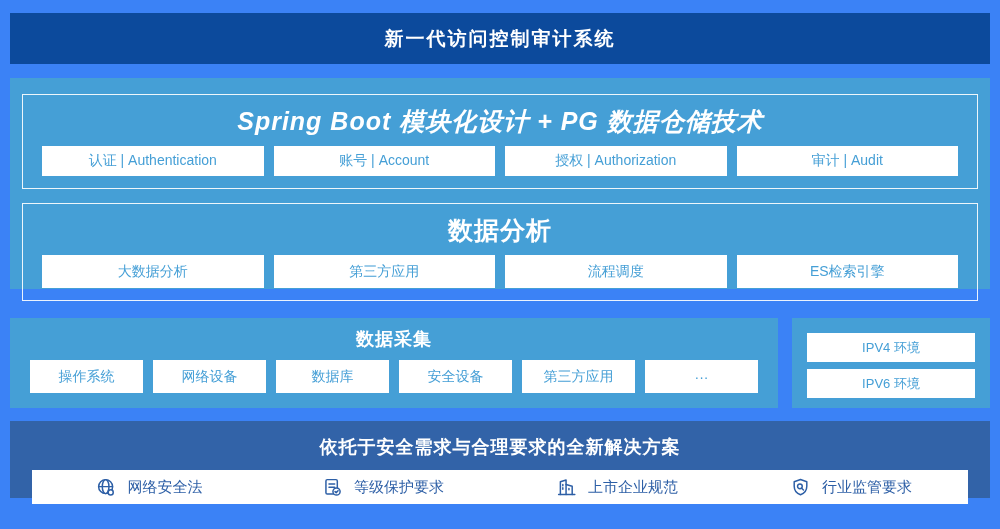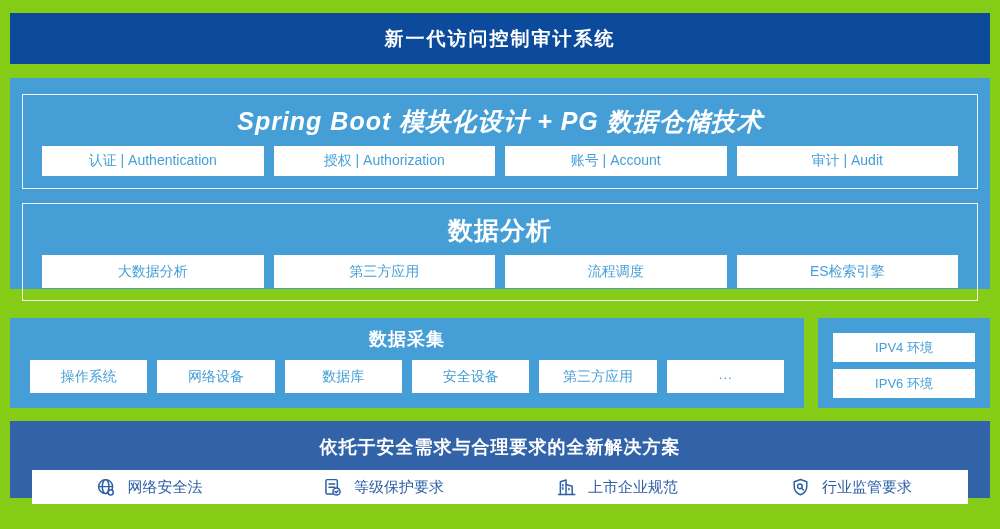--- a/index.html
+++ b/index.html
@@ -1,17 +1,17 @@
 <!DOCTYPE html>
 <html><head>
 <meta charset="utf-8">
 <style>
   html,body{margin:0;padding:0;background:#fff;}
   body{font-family:"Liberation Sans","DejaVu Sans",sans-serif;}
-  .page{position:relative;width:1000px;height:529px;background:#84cc16;box-sizing:border-box;padding:13px 10px 0;}
+  .page{position:relative;width:1000px;height:529px;background:#3b82f6;box-sizing:border-box;padding:13px 10px 0;}
 
   
   .banner{height:51px;background:#0c4a9c;display:flex;align-items:center;justify-content:center;margin-bottom:14px;}
   .banner span{color:#ffffff;font-size:19px;font-weight:bold;letter-spacing:2px;}
 
   
   .tier{background:#459fd6;box-sizing:border-box;}
   .tier-platform{height:211px;margin-bottom:29px;padding:16px 12px 13px;display:flex;flex-direction:column;gap:14px;}
   .subpanel{border:1.5px solid rgba(255,255,255,.9);box-sizing:border-box;flex:1;display:flex;flex-direction:column;justify-content:space-between;padding:8px 9px 12px;}
   .subpanel-title{color:#ffffff;font-size:25px;font-weight:bold;text-align:center;letter-spacing:1px;padding:2px 0 8px;}
@@ -19,21 +19,21 @@
 
   .box-row{display:flex;gap:10px;padding:0 10px;}
   .wbox{flex:1;background:#ffffff;height:30px;display:flex;align-items:center;justify-content:center;
         color:#459fd6;font-size:14px;white-space:nowrap;}
   .box-row.tall .wbox{height:33px;}
 
   
   .tier-row{display:flex;gap:14px;height:90px;margin-bottom:13px;}
   .collection{flex:1;display:flex;flex-direction:column;box-sizing:border-box;padding:9px 10px 16px;}
   .collection .subpanel-title{padding:0 0 9px;font-size:18px;}
-  .network{width:172px;box-sizing:border-box;padding:15px 15px 11px;display:flex;flex-direction:column;gap:7px;}
+  .network{width:198px;box-sizing:border-box;padding:15px 15px 11px;display:flex;flex-direction:column;gap:7px;}
   .network .wbox{height:29px;font-size:13px;flex:none;}
 
   
   .solution{height:77px;background:#3263a8;box-sizing:border-box;padding:12px 12px 18px;display:flex;flex-direction:column;}
   .solution-title{color:#ffffff;font-size:18px;font-weight:bold;text-align:center;letter-spacing:1px;padding:2px 0 11px;}
   .solution-row{display:flex;padding:0 10px;flex:1;}
   .sbox{flex:1;background:#ffffff;height:34px;display:flex;align-items:center;justify-content:center;gap:11px;
         color:#2d5fa6;font-size:15px;font-weight:500;}
   .sbox svg{width:21px;height:21px;display:block;}
   .sbox svg *{stroke:#2d5fa6;stroke-width:1.7;fill:none;stroke-linecap:round;stroke-linejoin:round;}
@@ -47,22 +47,22 @@
   <header class="banner">
     <span>新一代访问控制审计系统</span>
   </header>
 
   <section class="tier tier-platform">
 
     <div class="subpanel">
       <div class="subpanel-title italic">Spring Boot 模块化设计 + PG 数据仓储技术</div>
       <div class="box-row">
         <div class="wbox">认证 | Authentication</div>
+        <div class="wbox">账号 | Account</div>
         <div class="wbox">授权 | Authorization</div>
-        <div class="wbox">账号 | Account</div>
         <div class="wbox">审计 | Audit</div>
       </div>
     </div>
 
     <div class="subpanel">
       <div class="subpanel-title">数据分析</div>
       <div class="box-row tall">
         <div class="wbox">大数据分析</div>
         <div class="wbox">第三方应用</div>
         <div class="wbox">流程调度</div>

